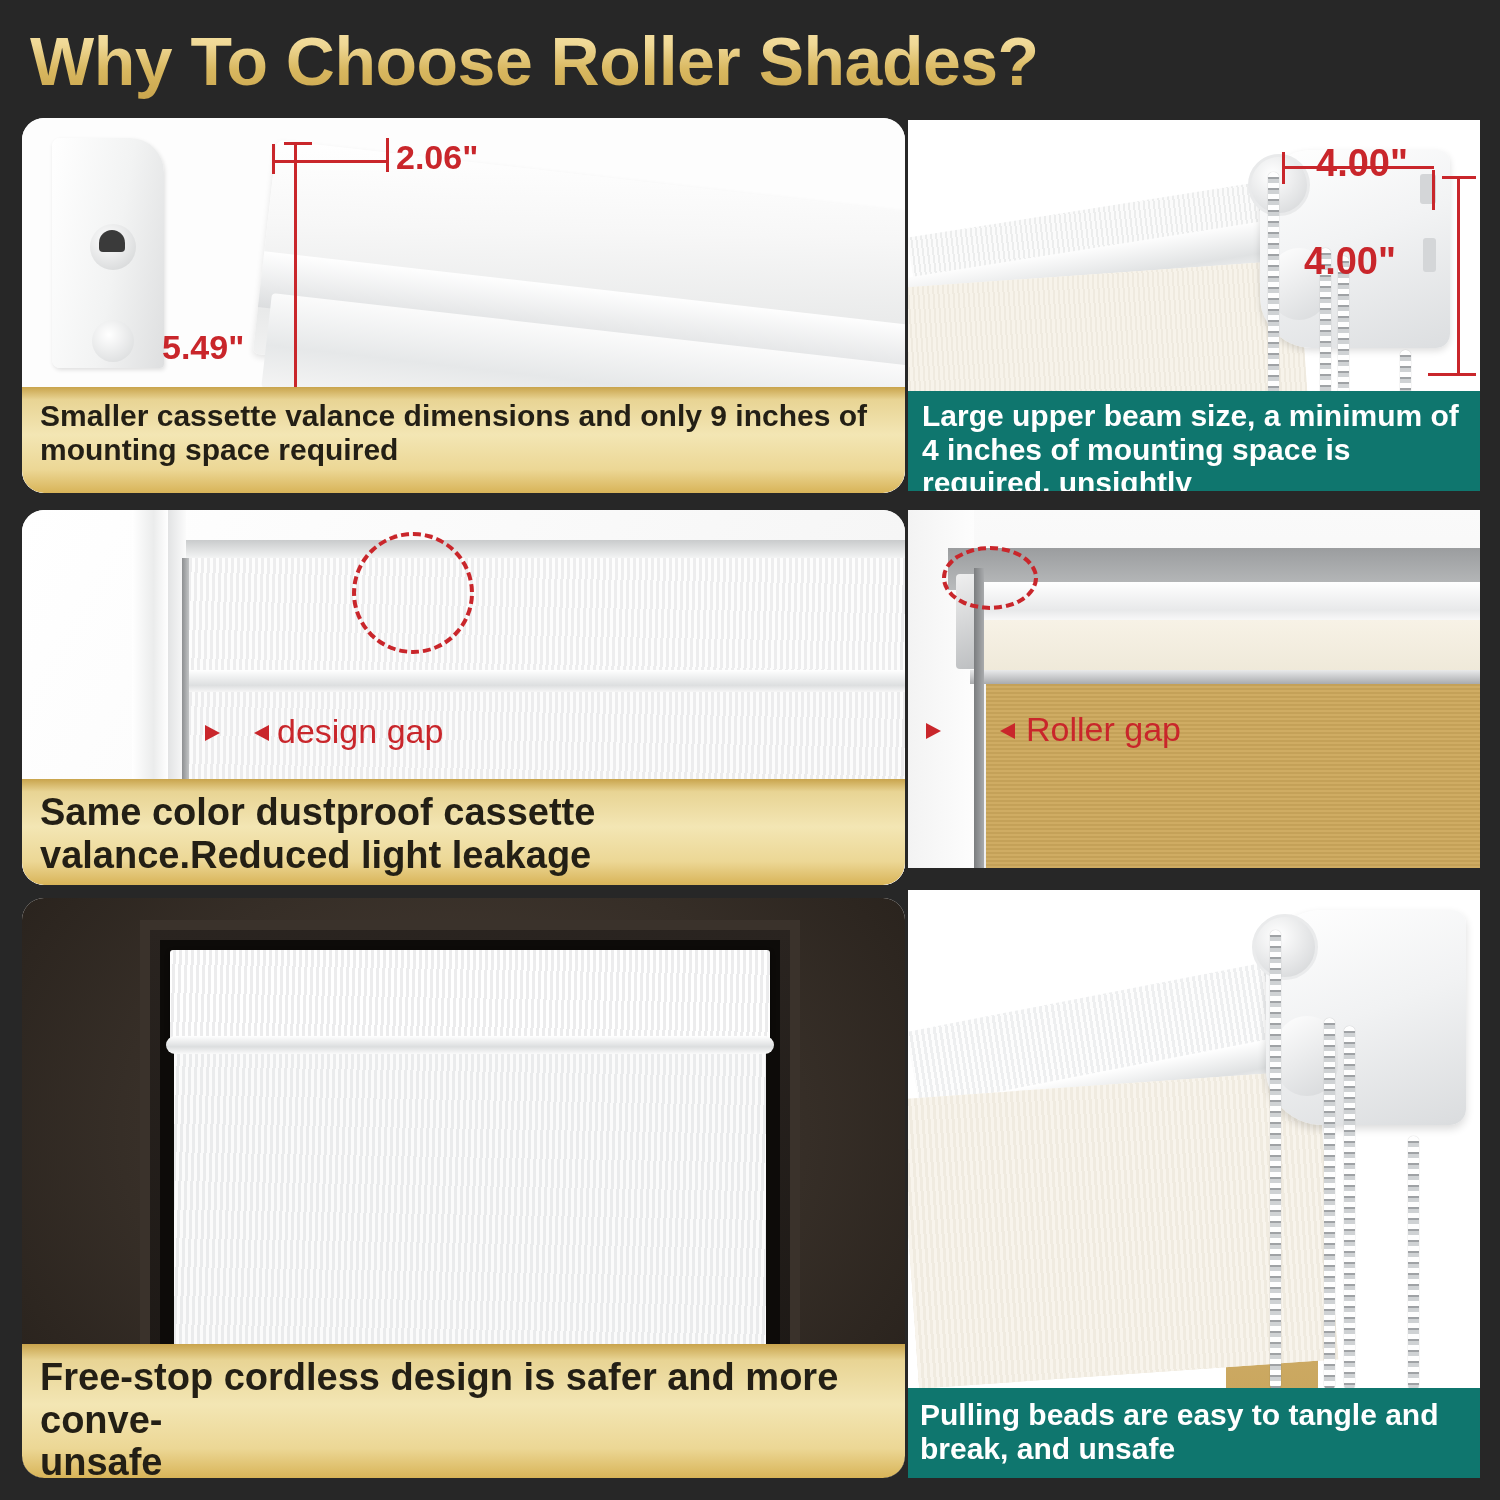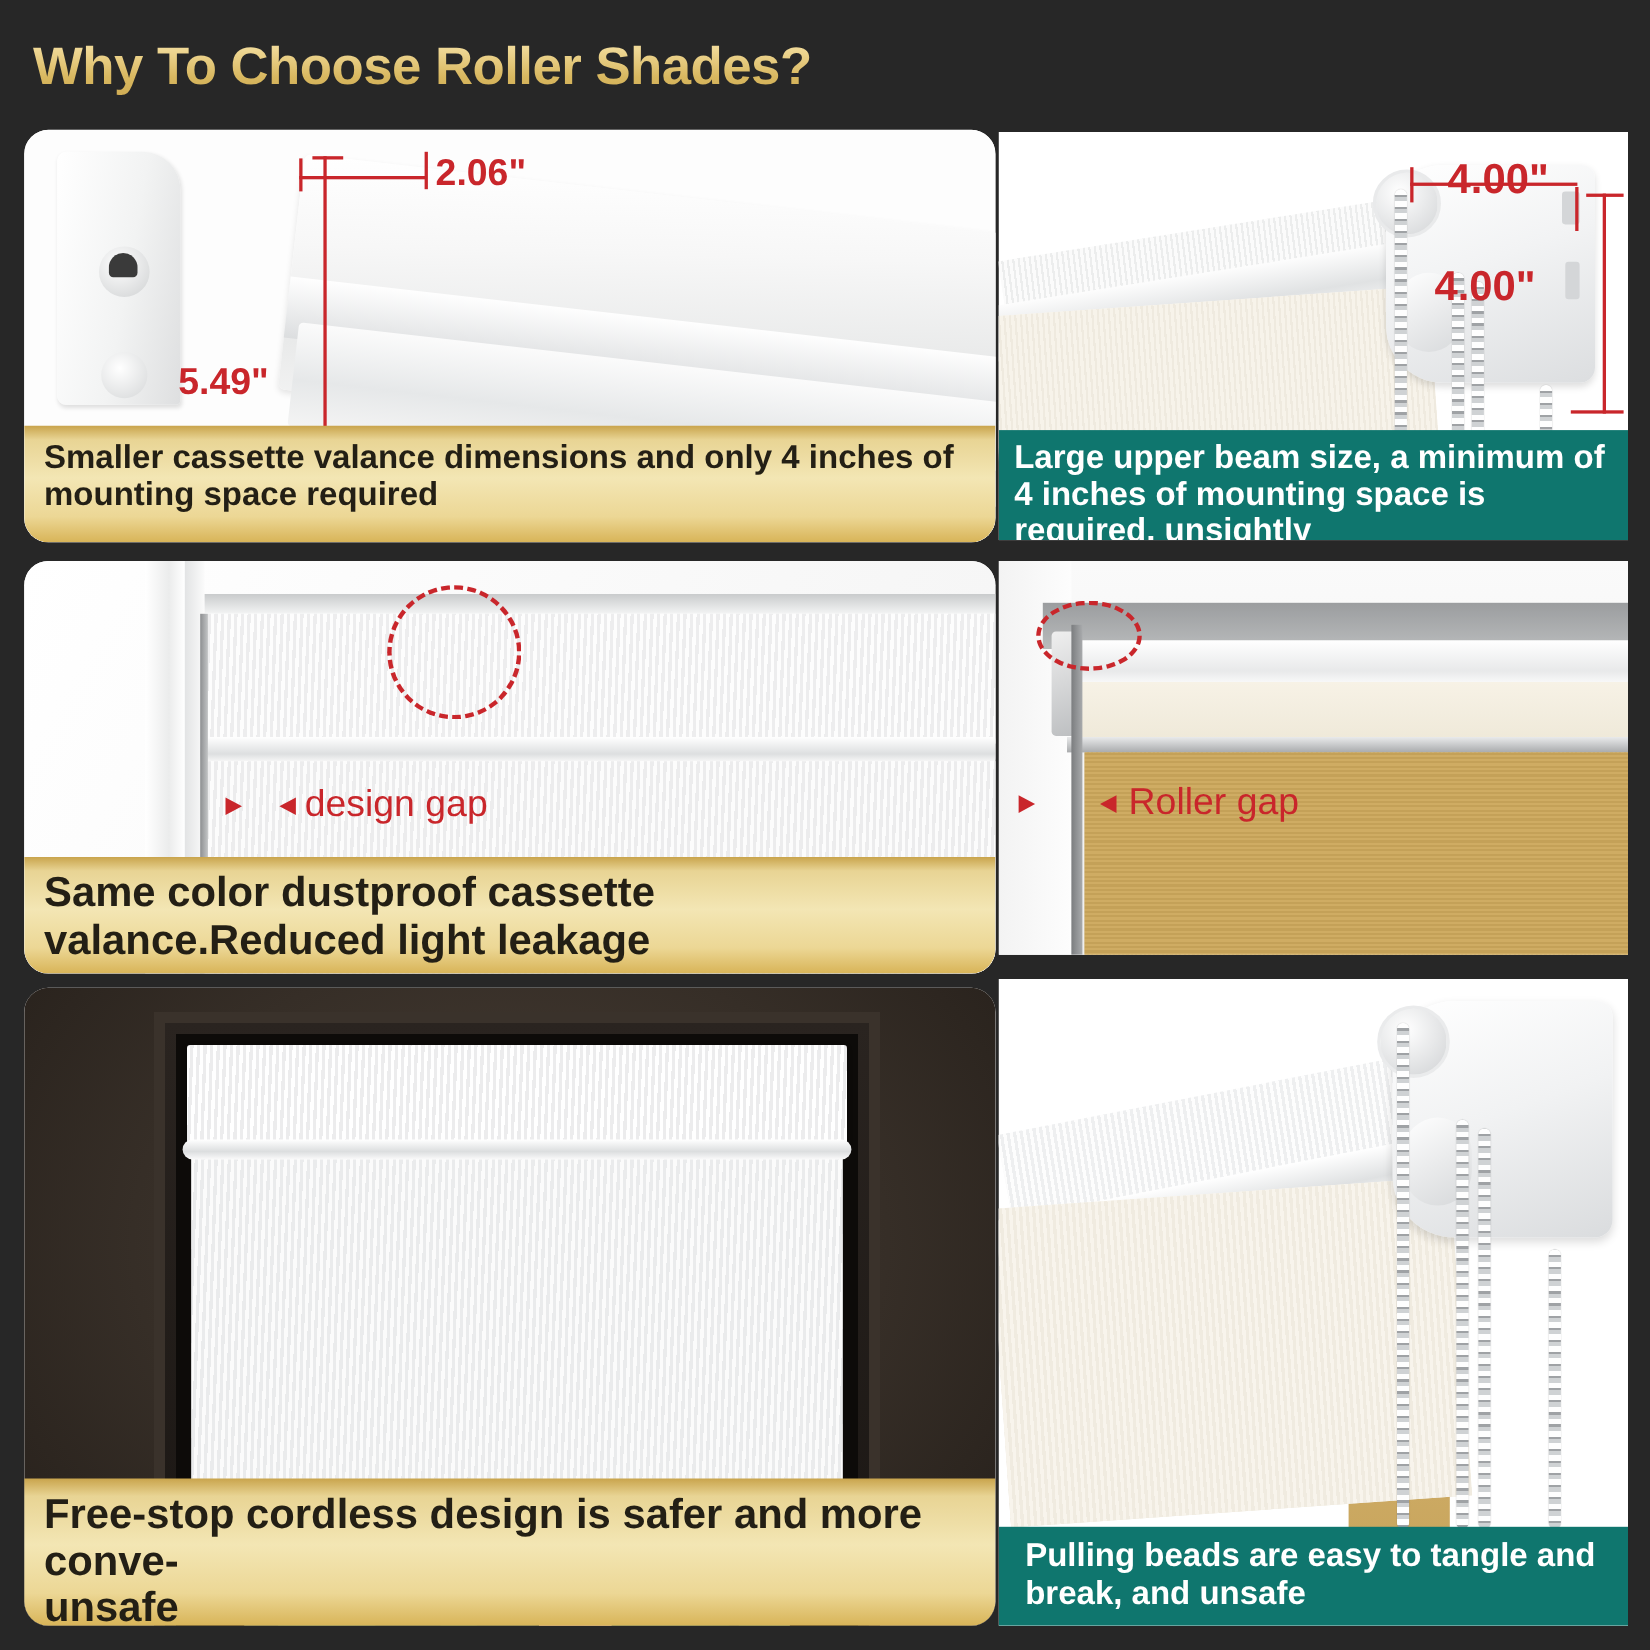--- a/index.html
+++ b/index.html
@@ -9,21 +9,21 @@
     font-family:"Liberation Sans", sans-serif;
     overflow:hidden;
     position:relative;
   }
 
   
   .title {
     position:absolute;
     left:30px; top:22px;
     width:1100px; height:78px;
-    font-size:48px;
+    font-size:68px;
     font-weight:bold;
     letter-spacing:-0.5px;
     line-height:78px;
     background:linear-gradient(180deg,#f6e2a4 0%,#f0d997 28%,#d8b75f 62%,#c9a44c 100%);
     -webkit-background-clip:text;
     background-clip:text;
     color:transparent;
     -webkit-text-fill-color:transparent;
     white-space:nowrap;
   }
@@ -360,21 +360,21 @@
     <div class="ln lnh" style="left:250px; top:42px; width:116px;"></div>
     <div class="tick" style="left:250px; top:26px; height:30px;"></div>
     <div class="tick" style="left:364px; top:20px; height:34px;"></div>
     <div class="dimtxt red" style="left:374px; top:20px; font-size:34px;">2.06"</div>
 
     <div class="ln lnv" style="left:272px; top:24px; height:320px;"></div>
     <div class="ln lnh" style="left:262px; top:24px; width:28px;"></div>
     <div class="ln lnh" style="left:248px; top:341px; width:42px;"></div>
     <div class="dimtxt red" style="left:140px; top:210px; font-size:34px;">5.49"</div>
   </div>
-  <div class="cap cap-good" style="height:106px; font-size:30px;">Smaller cassette valance dimensions and only 4 inches of mounting space required</div>
+  <div class="cap cap-good" style="height:106px; font-size:30px;">Smaller cassette valance dimensions and only 9 inches of mounting space required</div>
 </div>
 
 <div class="panel panel-bad" style="left:908px; top:120px; width:572px; height:371px;">
   <div class="photo">
     <div class="p2bg"></div>
     <div class="p2fabricTop"></div>
     <div class="p2tube"></div>
     <div class="p2tan"></div>
     <div class="p2fabricBody"></div>
     <div class="p2bracket"></div>
@@ -471,14 +471,14 @@
     <div class="p6tan"></div>
     <div class="p6fabBody"></div>
     <div class="p6bracket"></div>
     <div class="p6roll"></div>
     <div class="p6roll2"></div>
     <div class="chain" style="left:362px; top:40px; height:460px;"></div>
     <div class="chain" style="left:416px; top:128px; height:372px;"></div>
     <div class="chain" style="left:436px; top:136px; height:364px;"></div>
     <div class="chain" style="left:500px; top:246px; height:254px;"></div>
   </div>
-  <div class="cap cap-bad" style="height:90px; font-size:30px; padding:10px 24px;">Pulling beads are easy to tangle and break, and unsafe</div>
+  <div class="cap cap-bad" style="height:90px; font-size:30px; padding:10px 12px;">Pulling beads are easy to tangle and break, and unsafe</div>
 </div>
 
 </body></html>

